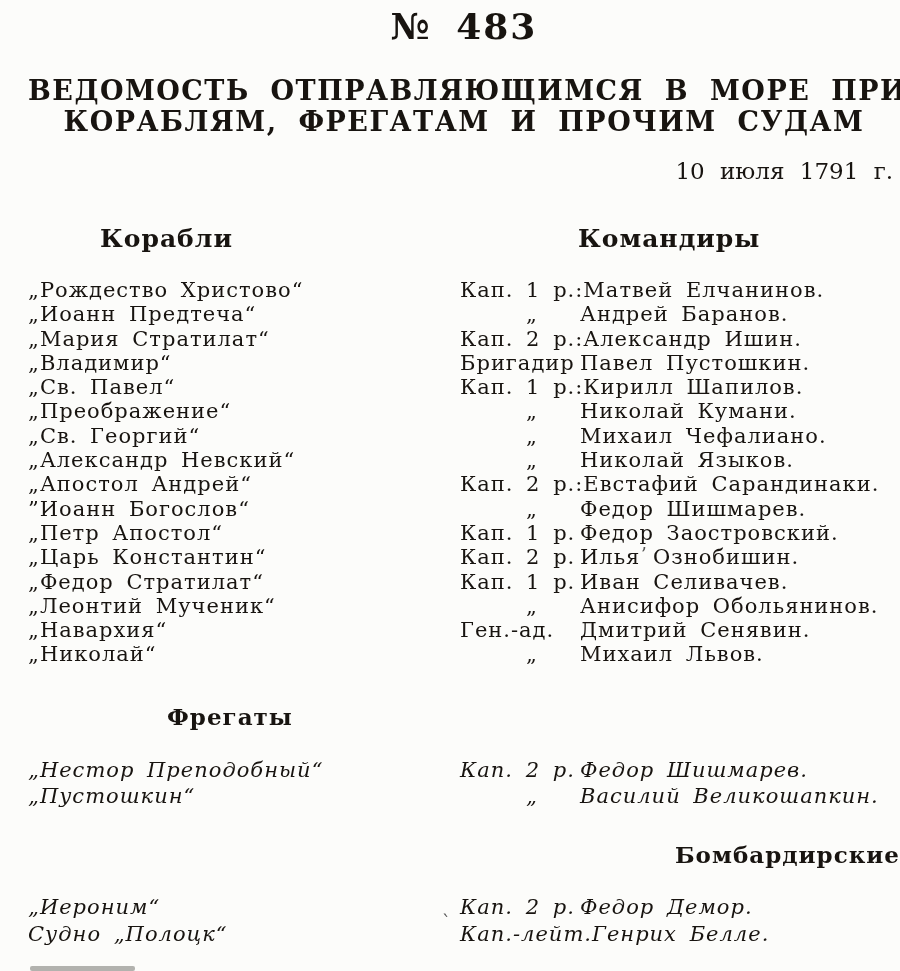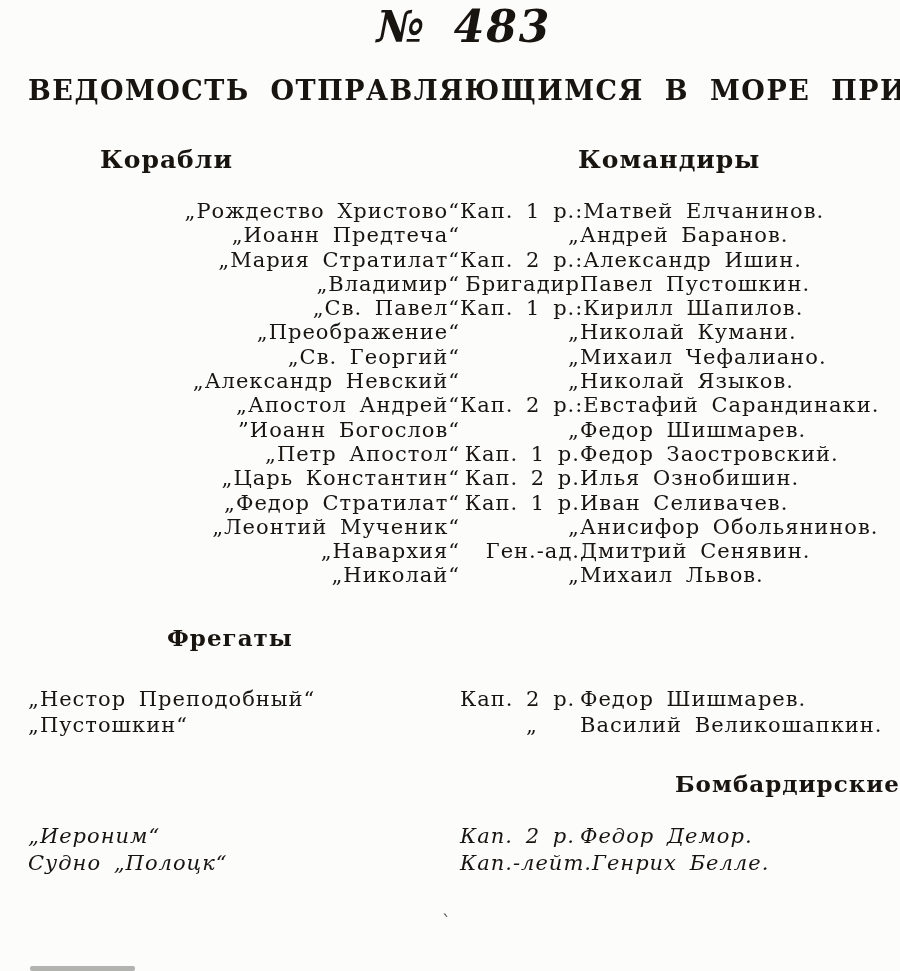--- a/index.html
+++ b/index.html
@@ -9,23 +9,22 @@
     overflow:hidden;
     box-sizing:border-box;
     padding-left:28px;
     background:#fcfcfa;
     color:#181410;
     font-family:"DejaVu Serif","Liberation Serif",serif;
   }
   .doc-number{
     margin-top:5px;
     text-align:center;
-    font-style:italic;
     font-weight:600;
-    font-size:44px;
+    font-size:36px;
     line-height:43px;
     letter-spacing:2px;
     word-spacing:10px;
   }
   .title{
     margin-top:27px;
     text-align:center;
     font-weight:bold;
     font-size:27px;
     line-height:31px;
@@ -48,32 +47,32 @@
     justify-items:start;
     font-weight:bold;
     font-size:25px;
     line-height:27px;
     letter-spacing:1px;
   }
   .ships-h{margin-left:72px;}
   .cmdr-h{margin-left:118px;}
   .rows{width:100%;}
   .sec0{margin-top:26px;}
-  .sec1{margin-top:34px;}
+  .sec1{margin-top:26px;font-style:italic;}
   .sec2{margin-top:25px;}
   .row{
     display:grid;
     grid-template-columns:432px auto;
     align-items:baseline;
     font-size:21px;
     letter-spacing:1px;
     word-spacing:5px;
     white-space:nowrap;
   }
-  .sec0 .row{height:24.3px;line-height:24.3px;text-align:right;}
+  .sec0 .row{height:24.3px;line-height:24.3px;}
   .sec1 .row{height:26px;line-height:26px;}
   .sec2 .row{height:27.5px;line-height:27.5px;font-style:italic;}
   .cmd{display:flex;}
   .rank{flex:0 0 120px;box-sizing:border-box;}
   .rank.ditto{padding-left:66px;}
   .sec-head{
     display:block;
     font-weight:bold;
     font-size:23px;
     line-height:28px;
@@ -101,22 +100,24 @@
 </style>
 </head>
 <body>
 
 <div class="page">
 
   <div class="doc-number">№ 483</div>
 
   <div class="title">
     <div>ВЕДОМОСТЬ ОТПРАВЛЯЮЩИМСЯ В МОРЕ ПРИ ФЛОТЕ</div>
+    <div>КОРАБЛЯМ, ФРЕГАТАМ И ПРОЧИМ СУДАМ</div>
   </div>
 
+  <div class="date">10 июля 1791 г.</div>
 
   <div class="cols">
     <span class="ships-h">Корабли</span>
     <span class="cmdr-h">Командиры</span>
   </div>
 
   <div class="rows sec0">
       <div class="row">
         <span class="ship">„Рождество Христово“</span>
         <span class="cmd">

